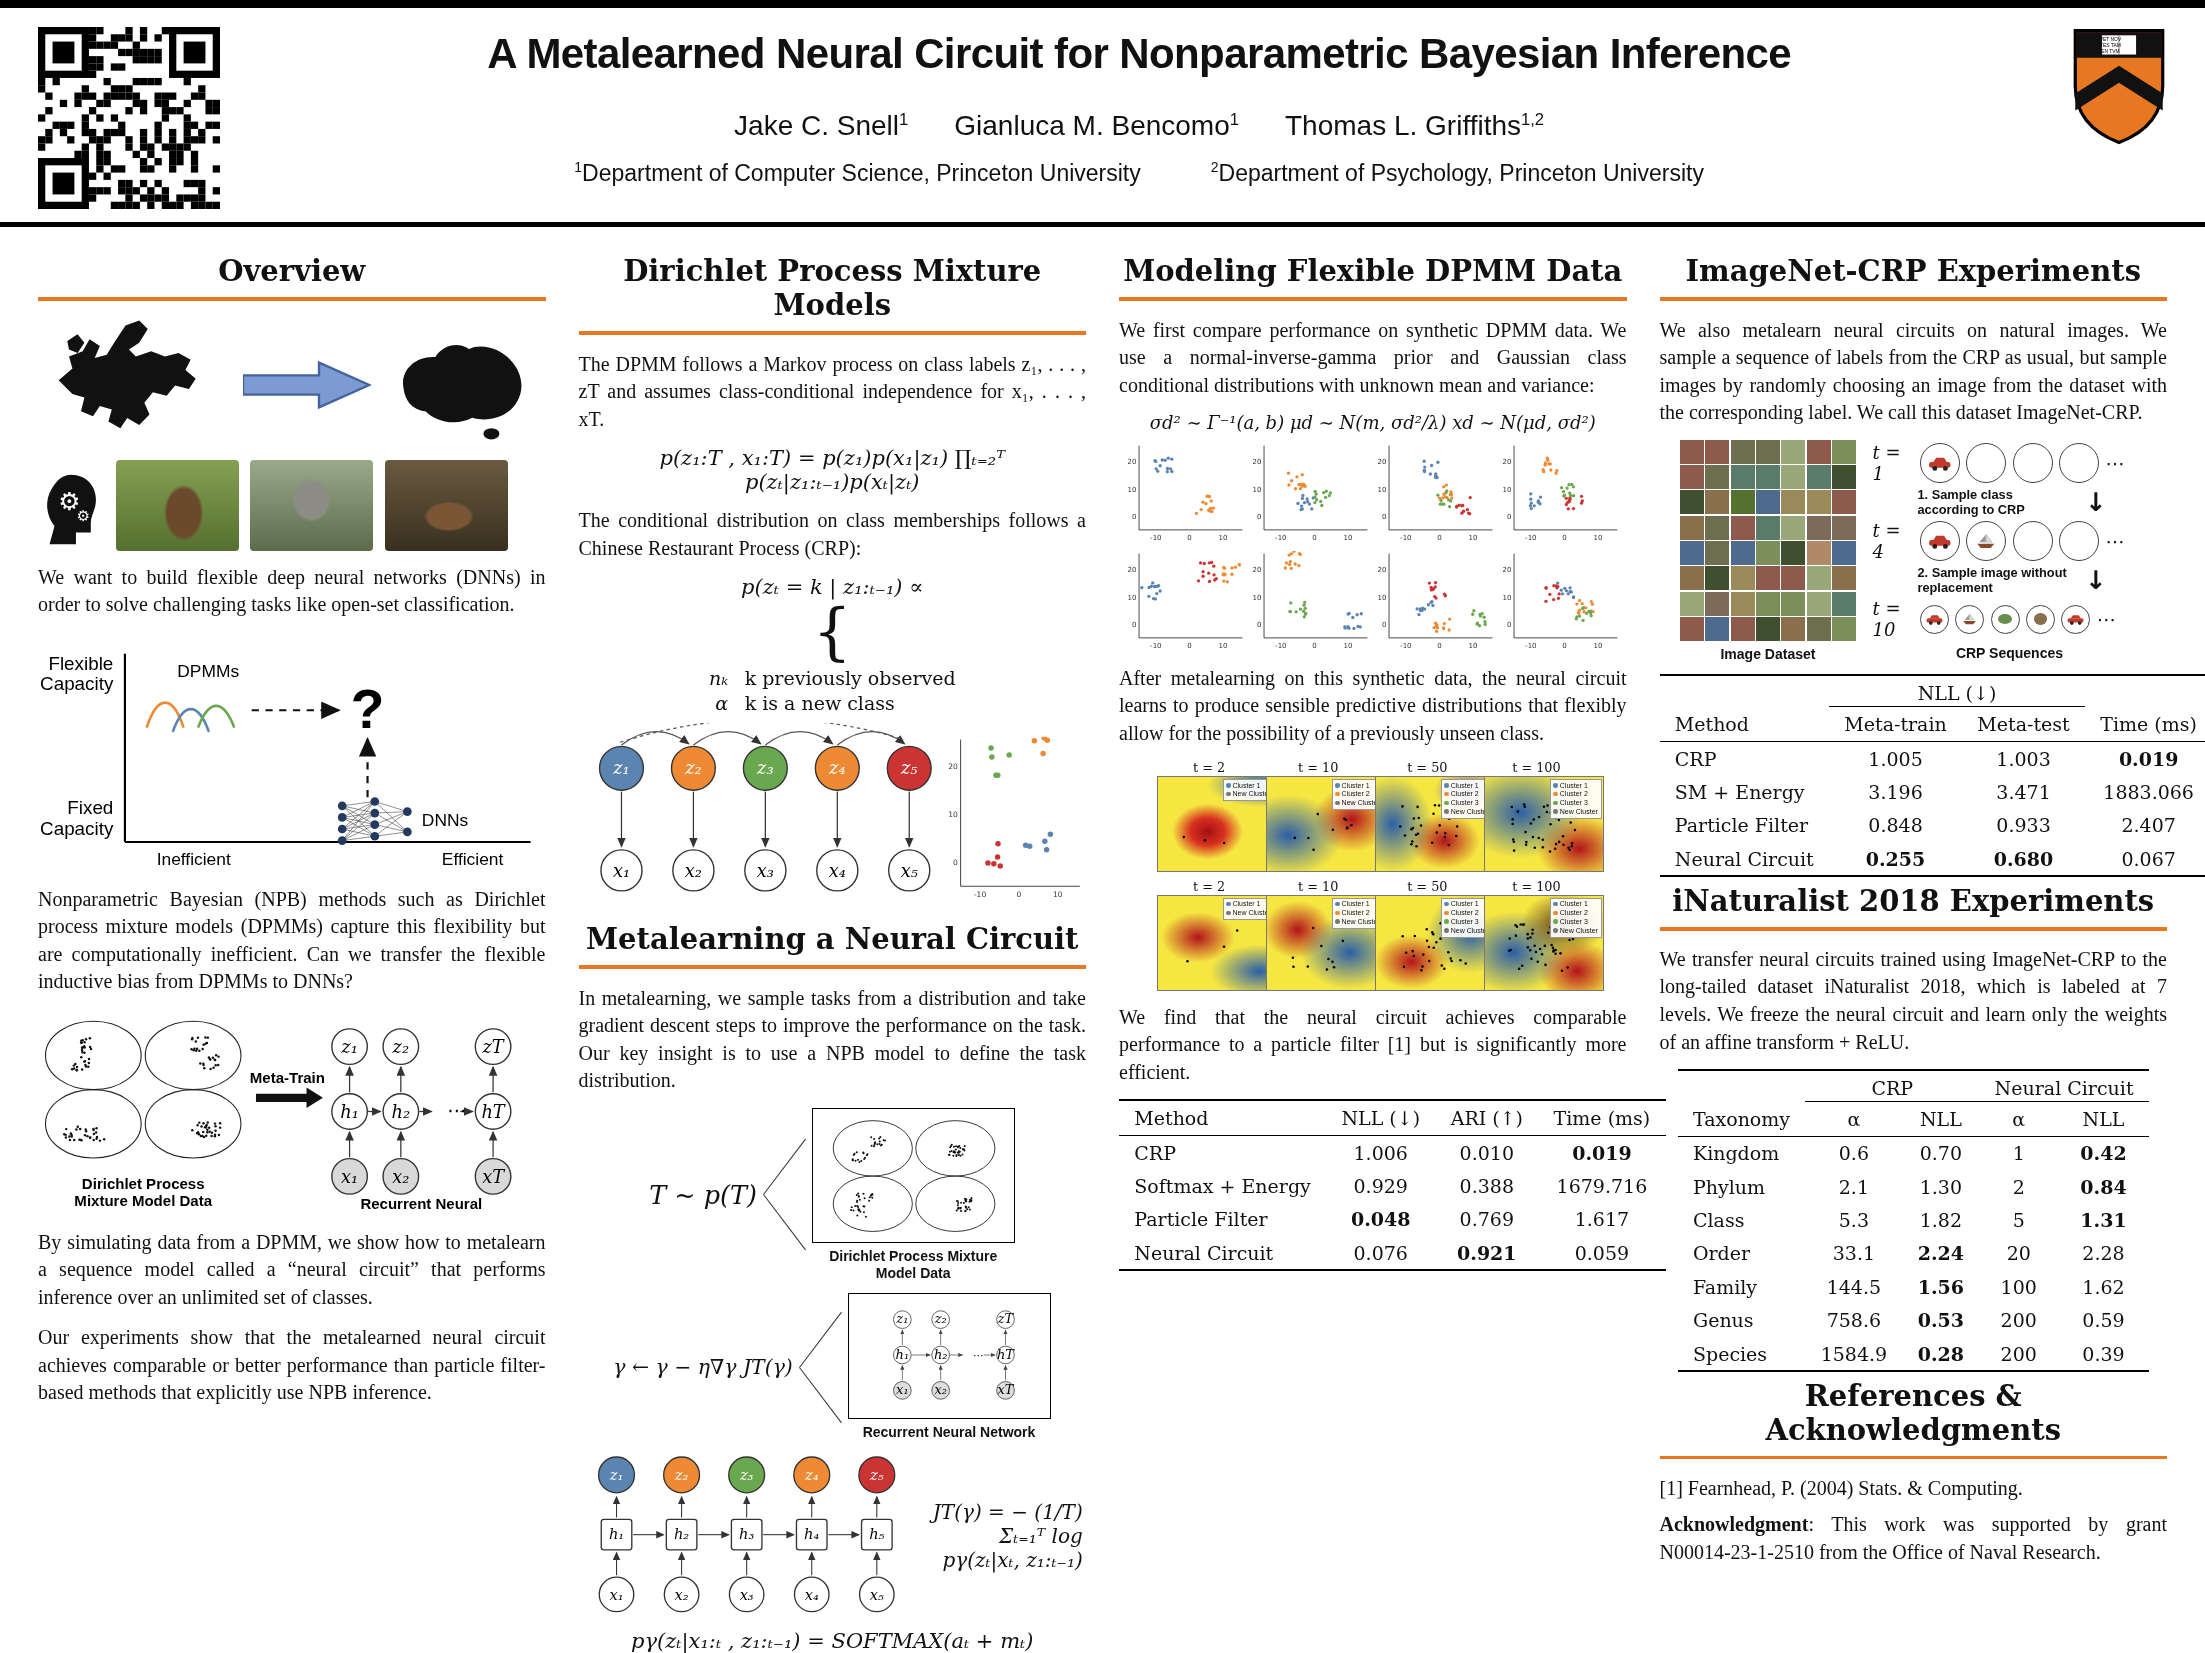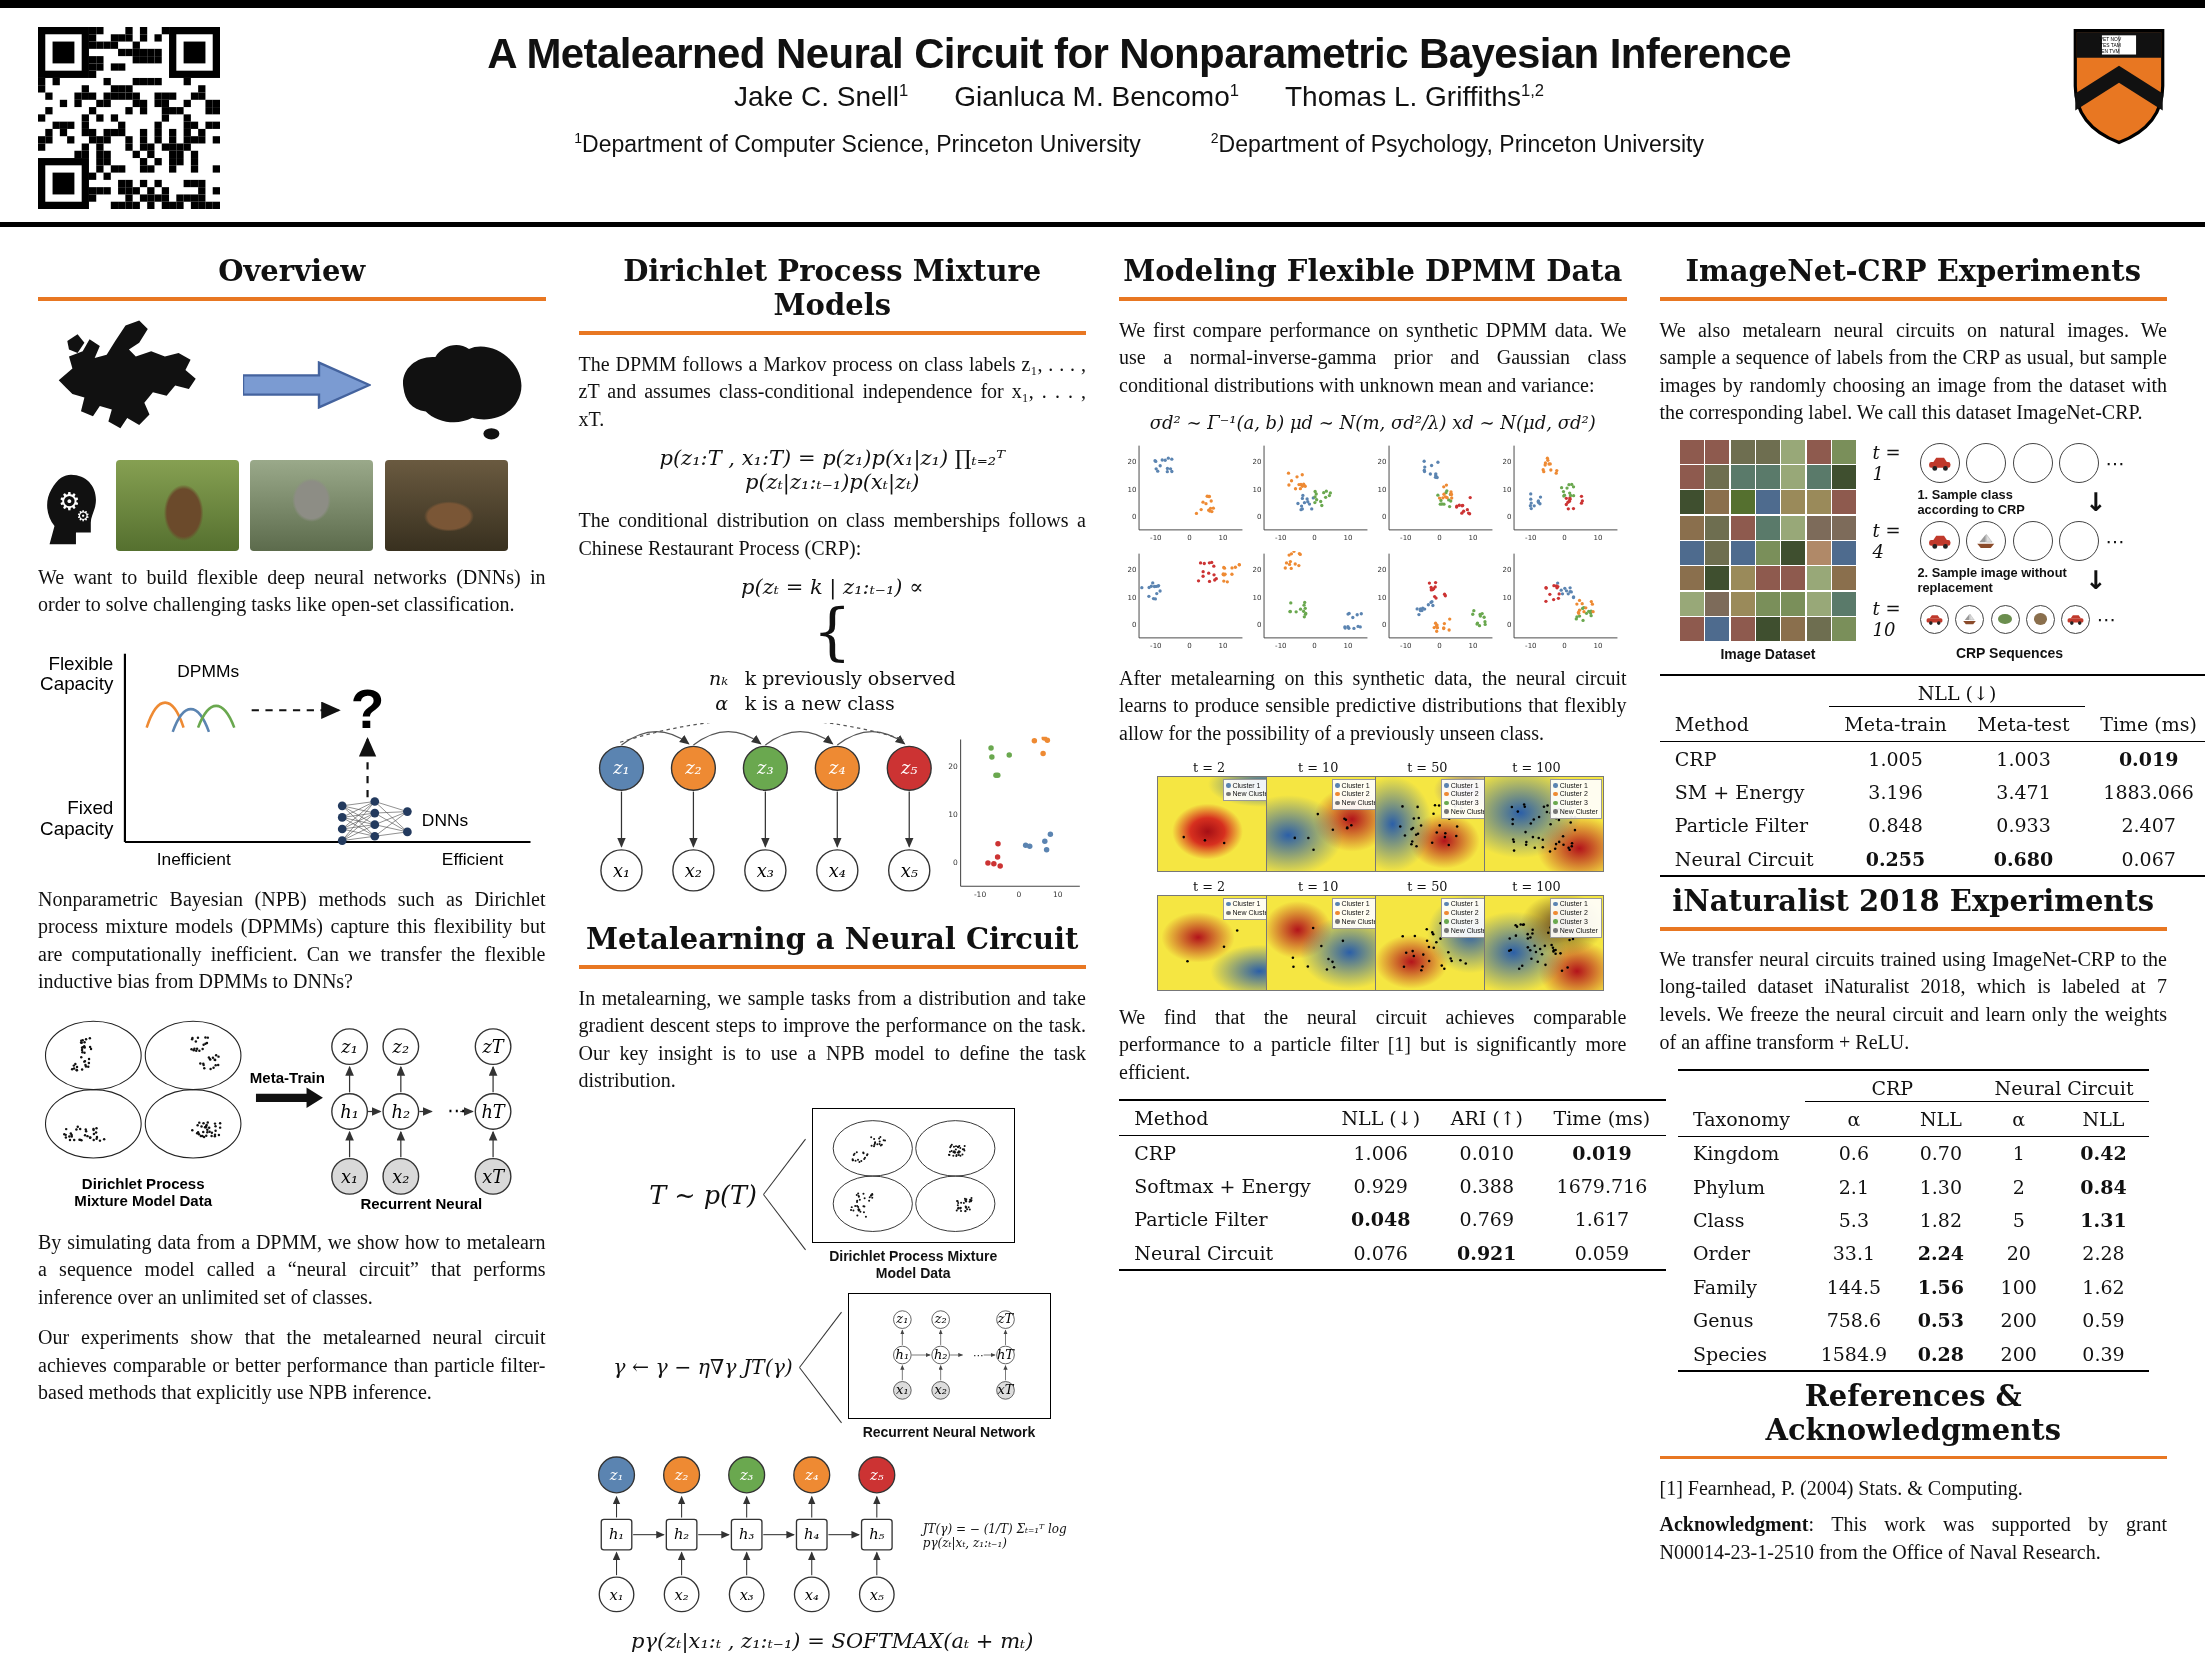--- a/index.html
+++ b/index.html
@@ -8,21 +8,21 @@
   .poster { position:relative; width:2205px; height:1654px; background:#fff;
             font-family:"Liberation Serif", serif; color:#111; overflow:hidden; margin:0 auto; }
   .topbar { height:7.7px; background:#000; }
   .hrule  { height:5.7px; background:#000; }
 
   
   header { display:flex; align-items:flex-start; padding:19px 38px 9px; height:214px; }
   .qr-wrap { width:182px; height:182px; flex:none; }
   .head-center { flex:1; text-align:center; padding-top:3.8px; }
   h1 { font-family:"Liberation Sans", sans-serif; font-size:42px; font-weight:bold; letter-spacing:-0.6px; }
-  .authors { margin-top:3px; font-family:"Liberation Sans", sans-serif; font-size:28px;
+  .authors { margin-top:32px; font-family:"Liberation Sans", sans-serif; font-size:28px;
              display:flex; justify-content:center; gap:46px; }
   .authors sup { font-size:16.6px; }
   .affils { margin-top:16.6px; font-family:"Liberation Sans", sans-serif; font-size:23px;
             display:flex; justify-content:center; gap:70px; }
   .affils sup { font-size:14px; }
   .shield-wrap { width:96px; height:118px; flex:none; margin-left:12.8px; }
 
   
   main { display:flex; gap:33px; padding:22px 38px 0; }
   .col { flex:1; min-width:0; }
@@ -995,21 +995,21 @@
               <circle cx="248" cy="213" r="26"></circle>
               <circle cx="346" cy="213" r="26"></circle>
               <circle cx="444" cy="213" r="26"></circle>
           </g>
           <text class="nls" x="52" y="221" text-anchor="middle">x₁</text>
           <text class="nls" x="150" y="221" text-anchor="middle">x₂</text>
           <text class="nls" x="248" y="221" text-anchor="middle">x₃</text>
           <text class="nls" x="346" y="221" text-anchor="middle">x₄</text>
           <text class="nls" x="444" y="221" text-anchor="middle">x₅</text>
         </svg>
-        <div class="ml-eq" style="font-size:12px; width:160px; text-align:left;">JT(γ) = − (1/T) Σₜ₌₁ᵀ log pγ(zₜ|xₜ, z₁:ₜ₋₁)</div>
+        <div class="ml-eq" style="font-size:20px; width:160px; text-align:right;">JT(γ) = − (1/T) Σₜ₌₁ᵀ log pγ(zₜ|xₜ, z₁:ₜ₋₁)</div>
       </div>
 
       <div class="eq">pγ(zₜ|x₁:ₜ , z₁:ₜ₋₁) = SOFTMAX(aₜ + mₜ)</div>
       <div class="eq">aₜ = Wuₜ + b</div>
       <div class="cases-wrap">
         <span class="cases-lhs">mₜₖ =</span>
         <span class="brace">{</span>
         <span class="cases">
           <span class="cv">0</span>
             <span class="cd">k ≤ 1 + max z₁:ₜ₋₁</span>

